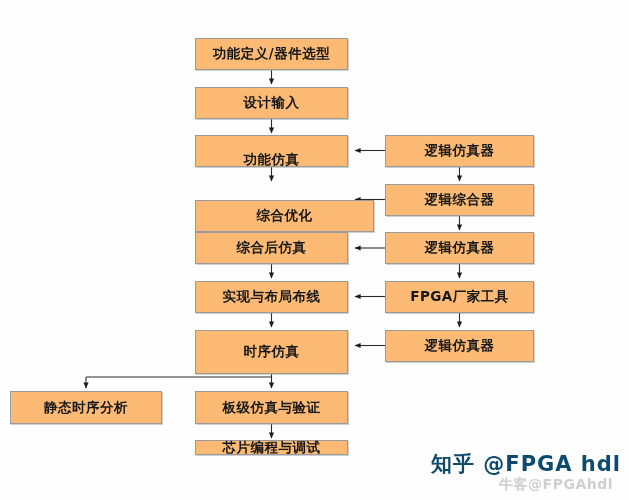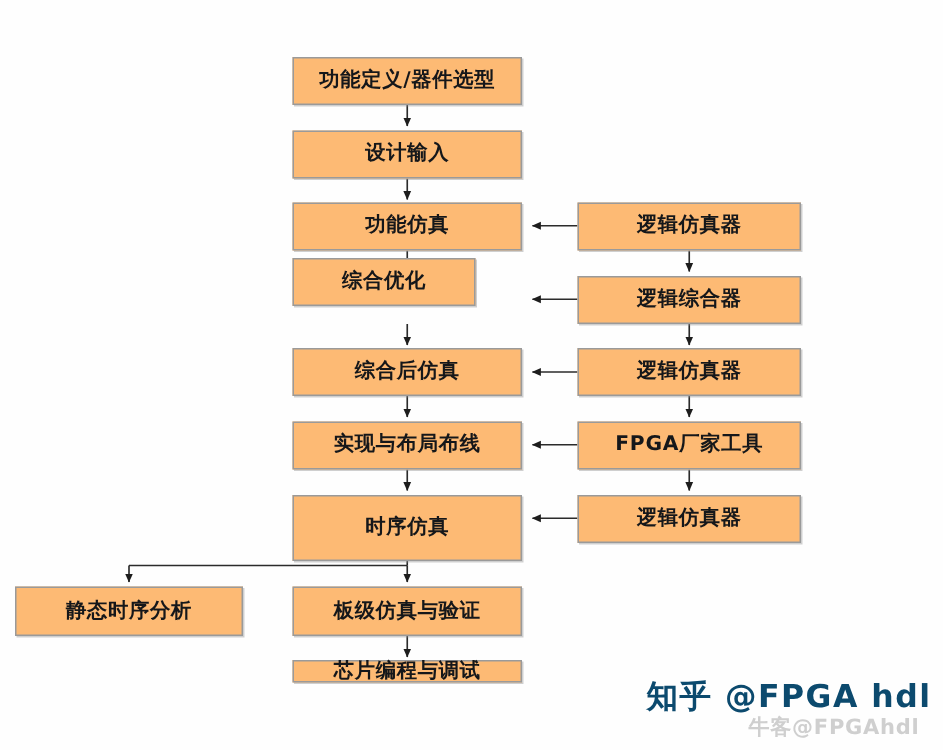--- a/index.html
+++ b/index.html
@@ -107,24 +107,24 @@
     <path class="wire" d="M271.5,377 L271.5,388" marker-end="url(#arrow)"></path>
     <path class="wire" d="M271.5,424 L271.5,438" marker-end="url(#arrow)"></path>
   </svg>
 
   <div class="box" style="left:195px; top:38px; width:153px; height:32px;">
     <span class="box-label">功能定义/器件选型</span>
   </div>
   <div class="box" style="left:195px; top:87px; width:153px; height:32px;">
     <span class="box-label">设计输入</span>
   </div>
-  <div class="box" style="left:195px; top:135px; width:153px; height:32px;">
+  <div class="box" style="left:195px; top:135px; width:153px; height:32px;align-items:flex-end;">
     <span class="box-label">功能仿真</span>
   </div>
-  <div class="box" style="left:195px; top:172px; width:122px; height:32px;">
+  <div class="box" style="left:195px; top:200px; width:179px; height:32px;">
     <span class="box-label">综合优化</span>
   </div>
   <div class="box" style="left:195px; top:281px; width:153px; height:32px;">
     <span class="box-label">实现与布局布线</span>
   </div>
   <div class="box" style="left:195px; top:232px; width:153px; height:32px;">
     <span class="box-label">综合后仿真</span>
   </div>
   <div class="box" style="left:195px; top:330px; width:153px; height:44px;">
     <span class="box-label">时序仿真</span>

